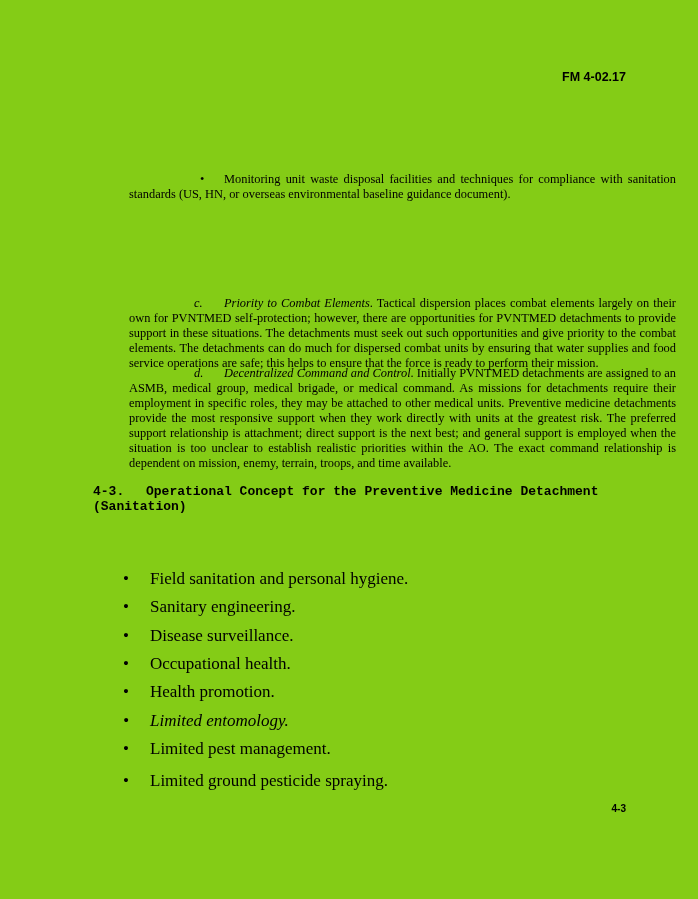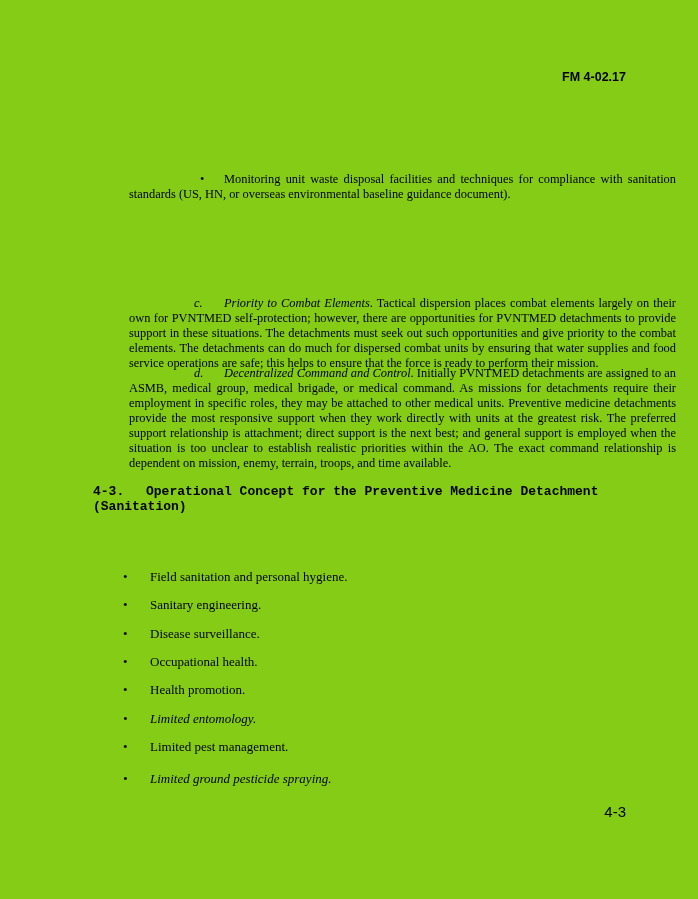--- a/index.html
+++ b/index.html
@@ -4,39 +4,39 @@
 <style>
   html, body { margin: 0; padding: 0; background: #ffffff; }
   body { width: 698px; height: 899px; position: relative; overflow: hidden; color: #000; }
   .page { position: absolute; left: 0; top: 0; width: 698px; height: 899px; background: #84cc16; }
   .header-id {
     position: absolute; right: 72px; top: 70px;
     font-family: "Liberation Sans", sans-serif; font-weight: bold; font-size: 12.5px;
   }
   .footer-page {
     position: absolute; right: 72px; top: 803px;
-    font-family: "Liberation Sans", sans-serif; font-weight: normal; font-size: 15px;
+    font-family: "Liberation Sans", sans-serif; font-weight: bold; font-size: 10px;
   }
   .body-text {
     font-family: "Liberation Serif", serif; font-size: 12.4px; line-height: 15px;
     text-align: justify;
     margin-left: 48px;
   }
   .blk { position: absolute; left: 81px; width: 547px; }
   .indent-bullet { display: inline-block; width: 95px; text-align: right; padding-right: 0; }
   .indent-bullet .dot { display: inline-block; width: 24px; text-align: left; }
   .para-lead { display: inline-block; width: 65px; }
   .para-letter { font-style: italic; display: inline-block; width: 30px; }
   .para-title { font-style: italic; }
   .section-heading {
     position: absolute; left: 81px; top: 484px;
     font-family: Liberation Mono, monospace; font-weight: bold; font-size: 13px; margin-left: 12px;
   }
   .section-heading .num { display: inline-block; width: 53px; }
-  .list-item { position: absolute; left: 123px; font-family: "Liberation Serif", serif; font-size: 13px; }
+  .list-item { position: absolute; left: 123px; font-family: "Liberation Serif", serif; font-size: 17px; }
   .list-item .bullet { display: inline-block; width: 27px; }
 </style>
 </head>
 <body>
 
 <div class="page">
 
   <div class="header-id">FM 4-02.17</div>
 
   <div class="blk body-text" style="top:172px;">
@@ -56,16 +56,16 @@
   </div>
 
 
   <div class="list-item" style="top:569px;"><span class="bullet">•</span><span>Field sanitation and personal hygiene.</span></div>
   <div class="list-item" style="top:597px;"><span class="bullet">•</span><span>Sanitary engineering.</span></div>
   <div class="list-item" style="top:626px;"><span class="bullet">•</span><span>Disease surveillance.</span></div>
   <div class="list-item" style="top:654px;"><span class="bullet">•</span><span>Occupational health.</span></div>
   <div class="list-item" style="top:682px;"><span class="bullet">•</span><span>Health promotion.</span></div>
   <div class="list-item" style="top:711px;font-style:italic;"><span class="bullet">•</span><span>Limited entomology.</span></div>
   <div class="list-item" style="top:739px;"><span class="bullet">•</span><span>Limited pest management.</span></div>
-  <div class="list-item" style="top:771px;font-style:italic;"><span class="bullet">•</span><span>Limited ground pesticide spraying.</span></div>
+  <div class="list-item" style="top:771px;"><span class="bullet">•</span><span>Limited ground pesticide spraying.</span></div>
 
   <div class="footer-page">4-3</div>
 </div>
 
 </body></html>

